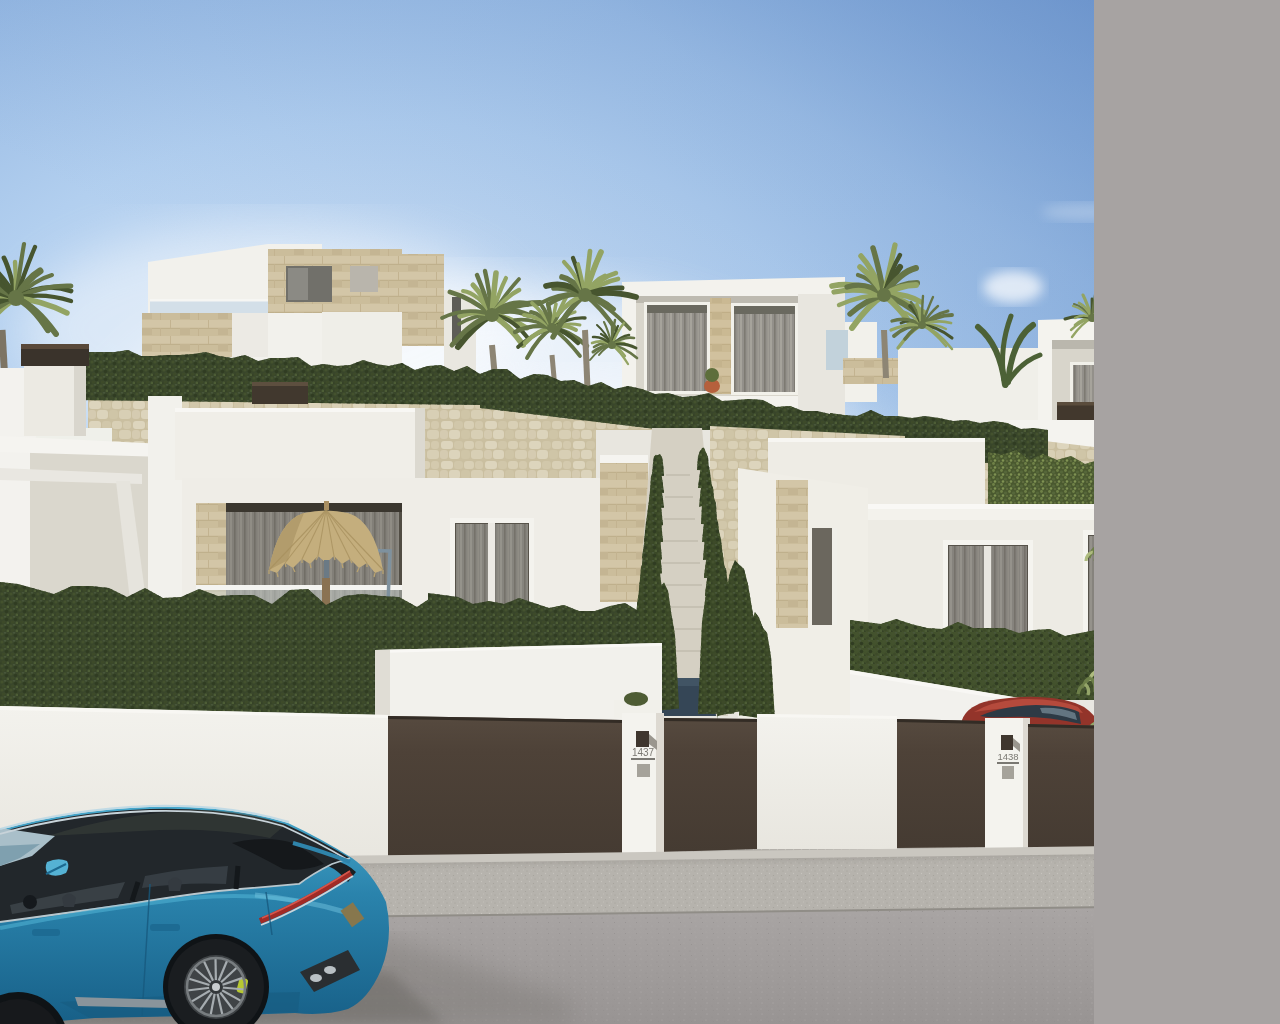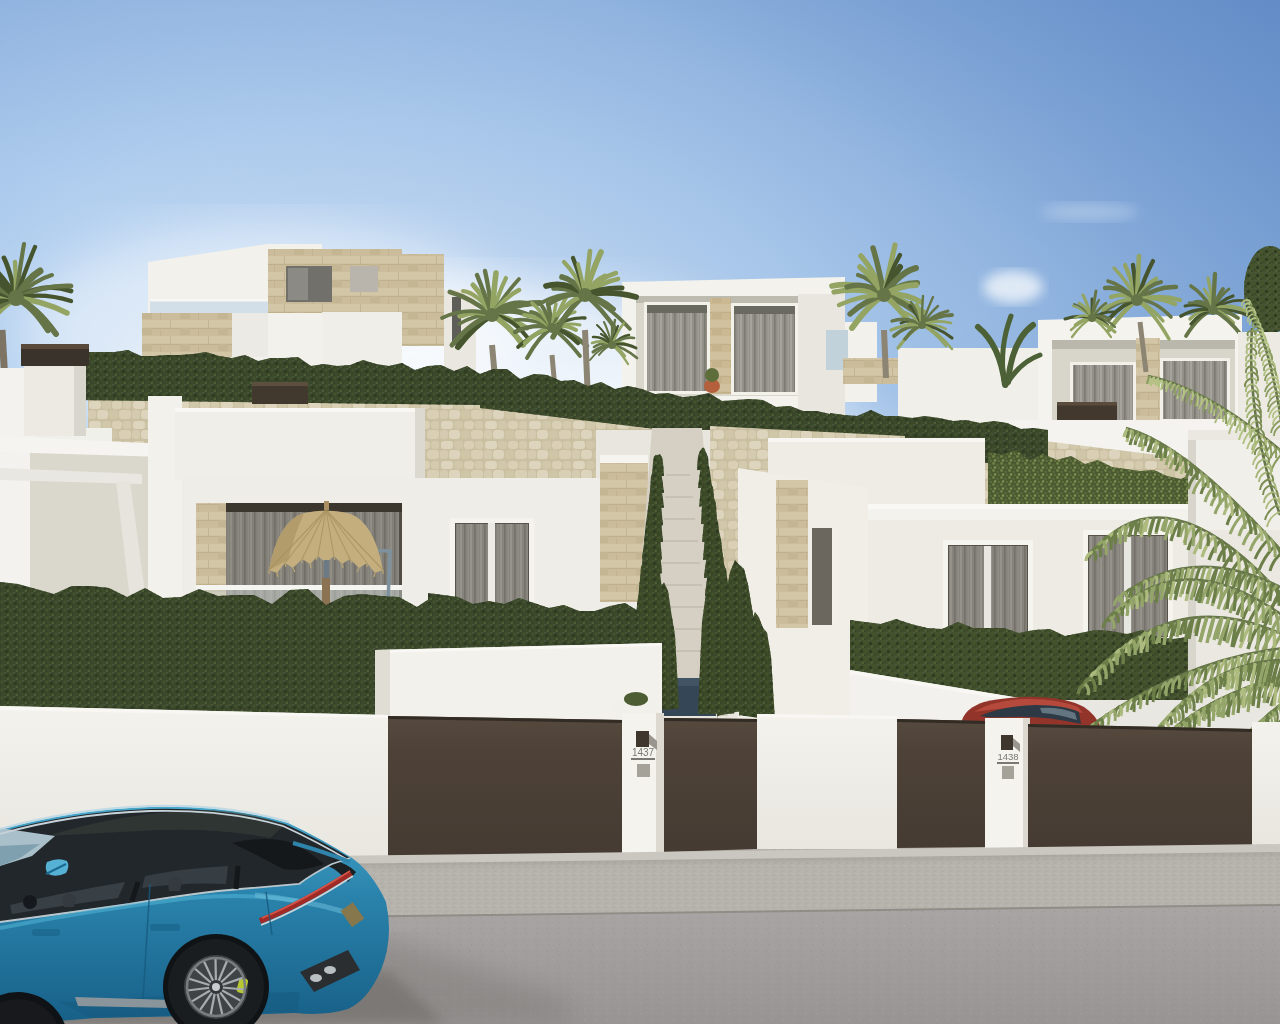--- a/index.html
+++ b/index.html
@@ -1,14 +1,14 @@
 <!DOCTYPE html>
 <html><head><meta charset="utf-8"><style>
 html,body{margin:0;padding:0;background:#a7a3a2;font-family:"Liberation Sans",sans-serif;}
-#scene{width:1280px;height:1024px;overflow:hidden;position:relative;}
+#scene{width:1094px;height:1024px;overflow:hidden;position:relative;}
 </style></head><body>
 <div id="scene">
 <svg width="1280" height="1024" viewBox="0 0 1280 1024" xmlns="http://www.w3.org/2000/svg">
 <defs>
 <radialGradient id="sky" cx="0.3" cy="0.5" r="1.15">
 <stop offset="0" stop-color="#d4e4f6"></stop>
           <stop offset="0.3" stop-color="#b2cfef"></stop>
 <stop offset="0.55" stop-color="#8db1de"></stop>
           <stop offset="0.8" stop-color="#7099cf"></stop>
           <stop offset="1" stop-color="#6089c5"></stop>

